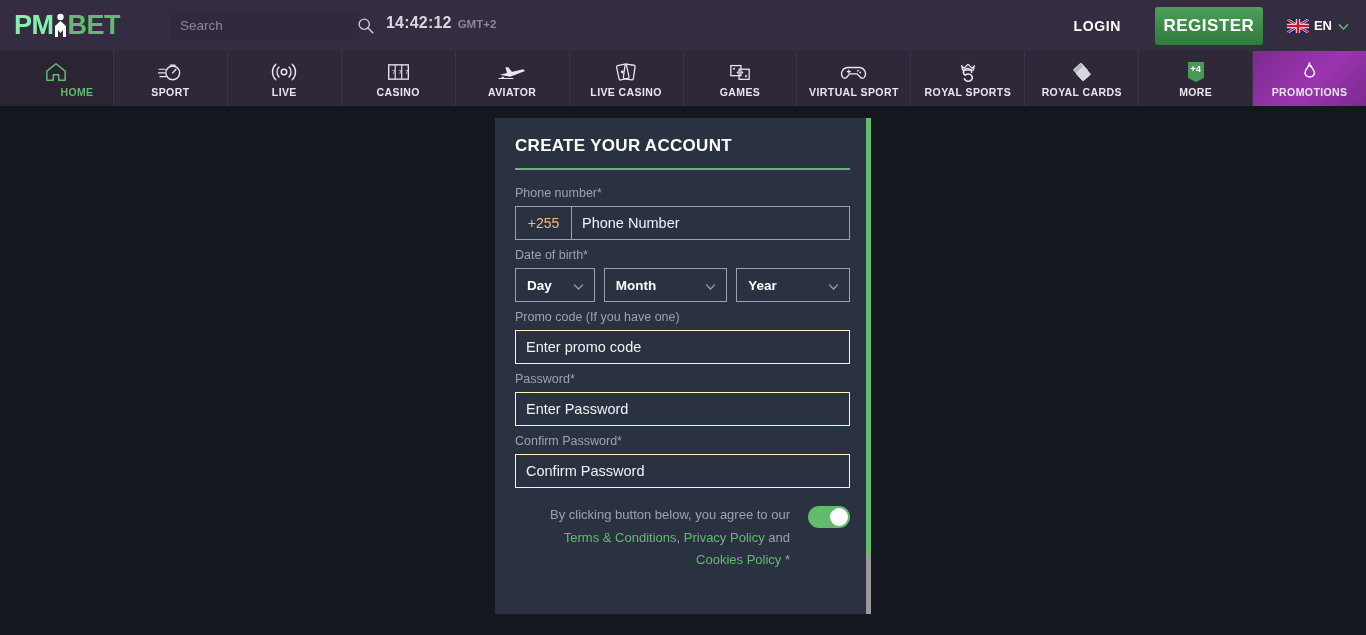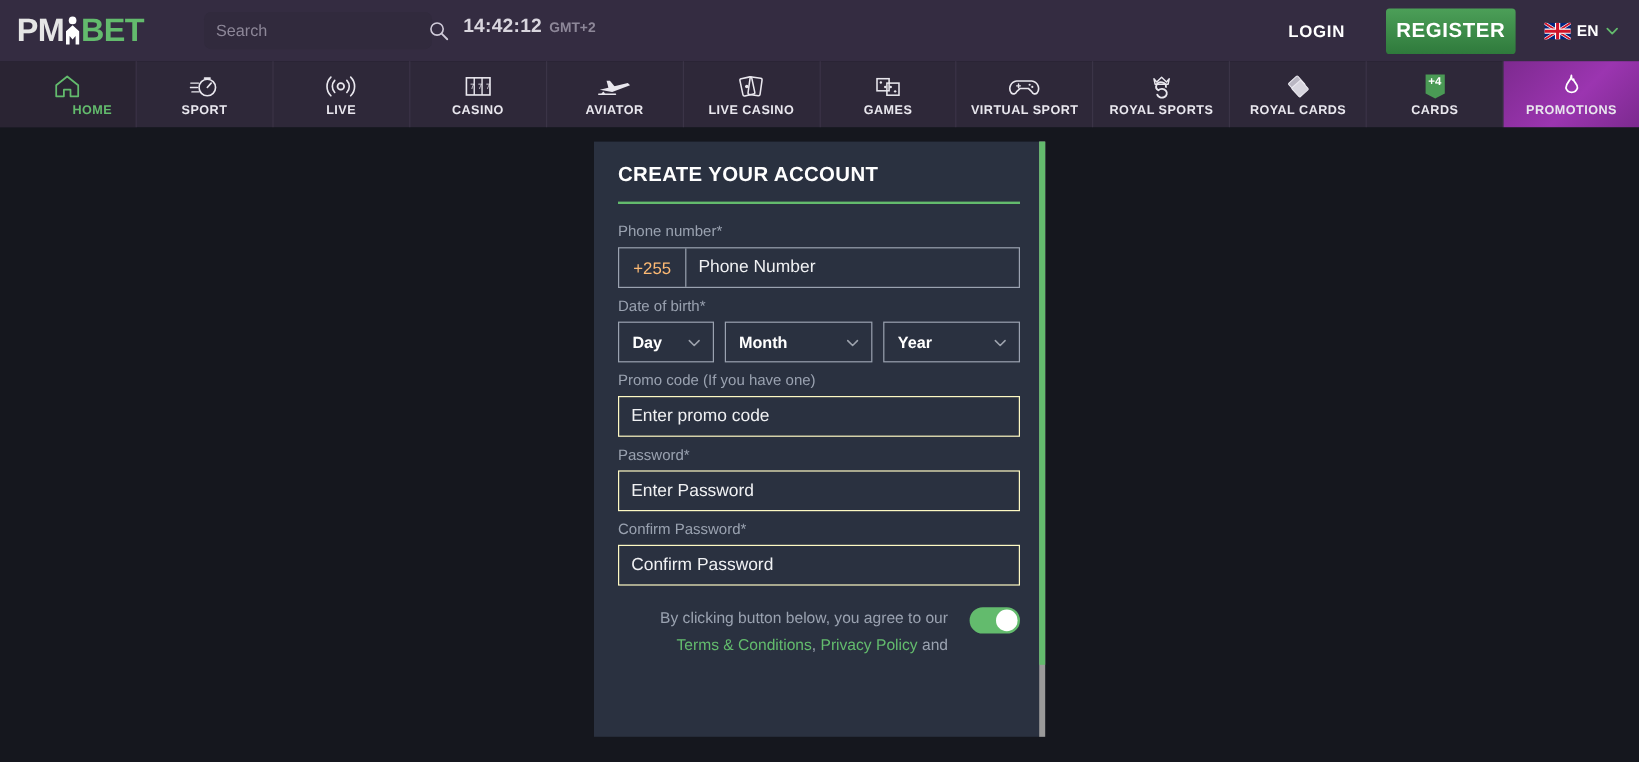--- a/index.html
+++ b/index.html
@@ -25,21 +25,21 @@
     height: 34px;
   }
   .logo-text {
     font-size: 27px;
     font-weight: bold;
     letter-spacing: -0.5px;
     line-height: 1;
     display: flex;
     align-items: center;
   }
-  .logo-pm { color: #e5e5e5; }
+  .logo-pm { color: #86efac; }
   .logo-bet { color: #63bb6d; }
   .logo-figure {
     position: relative;
     width: 15px; height: 26px;
     margin: 0 0px 0 -1px;
   }
   .search-wrap {
     position: absolute;
     left: 170px; top: 10px;
     width: 190px; height: 31px;
@@ -502,21 +502,21 @@
 
   <div class="nav-item">
     <span class="nav-icon">
       <span class="badge-more">
         <svg class="pennant" viewBox="0 0 26 22" width="26" height="22" aria-hidden="true">
           <path d="M5 1 H21 V17 L13 21 L5 17 Z" fill="#4a9a55"></path>
         </svg>
         <span class="badge-text">+4</span>
       </span>
     </span>
-    <span class="nav-label">CARDS</span>
+    <span class="nav-label">MORE</span>
   </div>
 
   <div class="nav-item promo">
     <span class="nav-icon">
       <svg viewBox="0 0 22 24" width="21" height="22" aria-hidden="true">
         <path d="M11 2 C11 7 6 8 6 13.5 A5.5 5.5 0 0 0 16.5 13.5 C16.5 9 13 8.5 13 5.5 C12.2 7.5 11 5 11 2 Z" fill="none" stroke="#ffffff" stroke-width="1.6" stroke-linejoin="round"></path>
       </svg>
     </span>
     <span class="nav-label">PROMOTIONS</span>
   </div>
@@ -571,20 +571,24 @@
     <div class="field-label">Confirm Password*</div>
     <input class="single-input" type="text" placeholder="Confirm Password" style="">
 
     <div class="terms-block">
       <div class="terms-line">By clicking button below, you agree to our</div>
       <div class="terms-line">
         <a class="tlink">Terms &amp; Conditions</a><span>,</span>
         <a class="tlink">Privacy Policy</a>
         <span>and</span>
       </div>
+      <div class="terms-line">
+        <a class="tlink">Cookies Policy</a>
+        <span>*</span>
+      </div>
       <div class="toggle">
         <div class="toggle-knob"></div>
       </div>
     </div>
 
   </div>
 </div>
 
 <div class="scroll-track"></div>
 <div class="scroll-thumb"></div>

